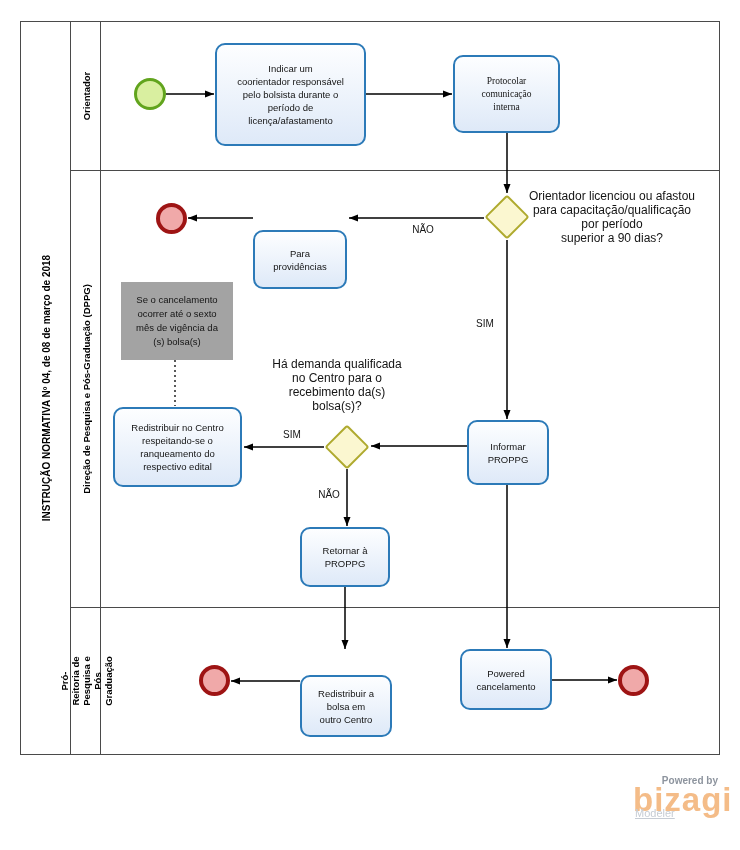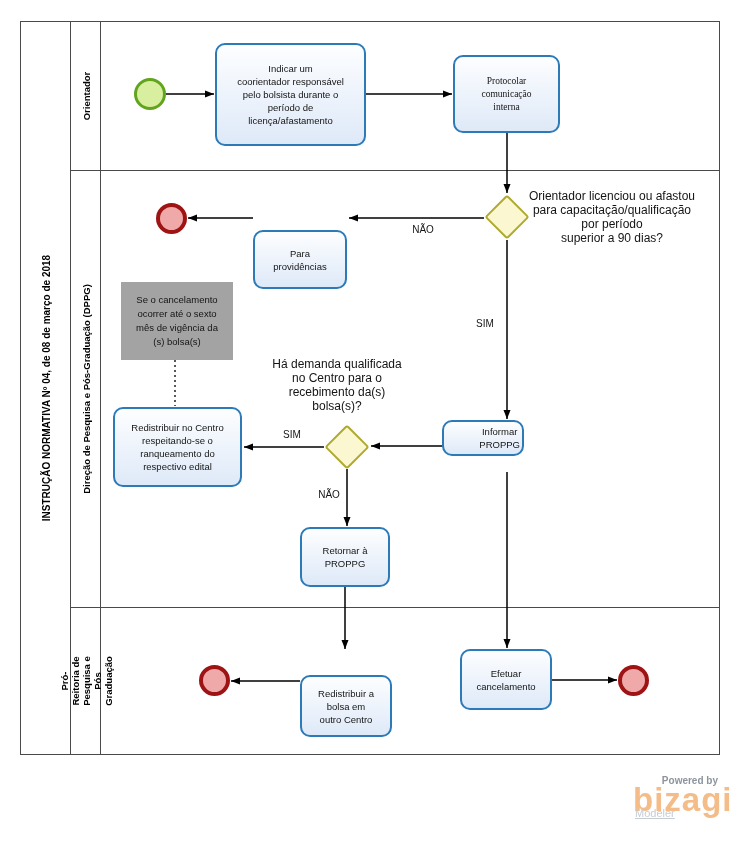--- a/index.html
+++ b/index.html
@@ -24,21 +24,21 @@
 
   
   .task { position:absolute; border:2px solid #2C7AB8; border-radius:10px;
           background:linear-gradient(#FDFEFF, #DEE9F8);
           display:flex; align-items:center; justify-content:center;
           text-align:center; font-size:9.5px; line-height:13px; white-space:pre-line; padding:2px; }
   #task-indicar            { left:215px; top:43px;  width:151px; height:103px; }
   #task-protocolar         { left:453px; top:55px;  width:107px; height:78px;font-family:Liberation Serif, serif; }
   #task-providencias       { left:253px; top:190px; width:94px;  height:59px;margin-top:40px; }
   #task-redistribuir-centro{ left:113px; top:407px; width:129px; height:80px; }
-  #task-informar           { left:442px; top:420px; width:82px;  height:36px;justify-content:flex-end; }
+  #task-informar           { left:467px; top:420px; width:82px;  height:65px; }
   #task-retornar           { left:300px; top:527px; width:90px;  height:60px; }
   #task-redistribuir-bolsa { left:300px; top:675px; width:92px;  height:62px; }
   #task-efetuar            { left:460px; top:649px; width:92px;  height:61px; }
 
   .event { position:absolute; border-radius:50%; }
   .event-start { left:134px; top:78px; width:32px; height:32px; background:#D9EFA0; border:3px solid #61A41D; }
   .event-end { width:31px; height:31px; background:#F0A9A9; border:4px solid #9E1414; }
   #end-providencias { left:156px; top:203px; }
   #end-redistribuir { left:199px; top:665px; }
   #end-cancelamento { left:618px; top:665px; }
@@ -150,21 +150,21 @@
   <div class="task" id="task-retornar">
     <span>Retornar à
 PROPPG</span>
   </div>
   <div class="task" id="task-redistribuir-bolsa">
     <span>Redistribuir a
 bolsa em
 outro Centro</span>
   </div>
   <div class="task" id="task-efetuar">
-    <span>Efetuar
+    <span>Powered
 cancelamento</span>
   </div>
 
   <div class="gateway" id="gateway-licenca"></div>
   <div class="gateway" id="gateway-demanda"></div>
 
   <div class="question" id="question-licenca">Orientador licenciou ou afastou
 para capacitação/qualificação
 por período
 superior a 90 dias?</div>

